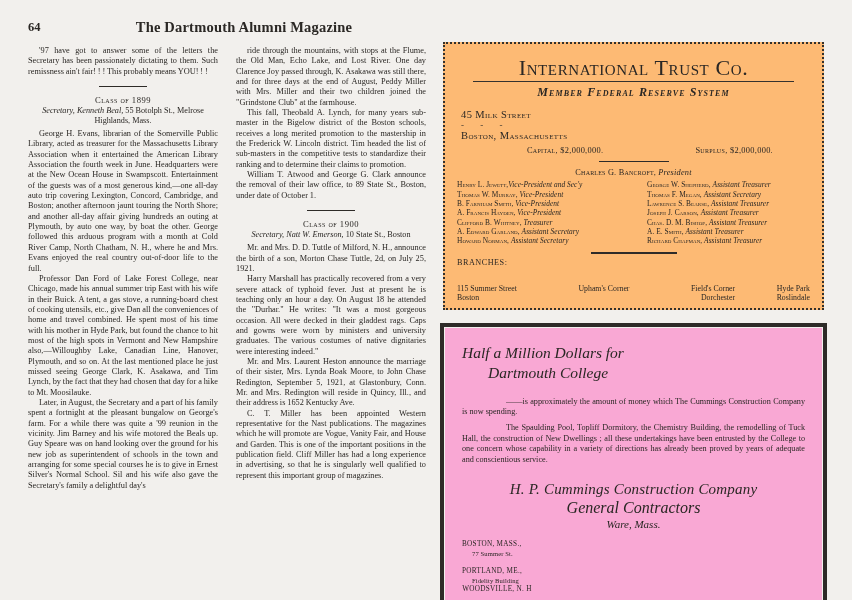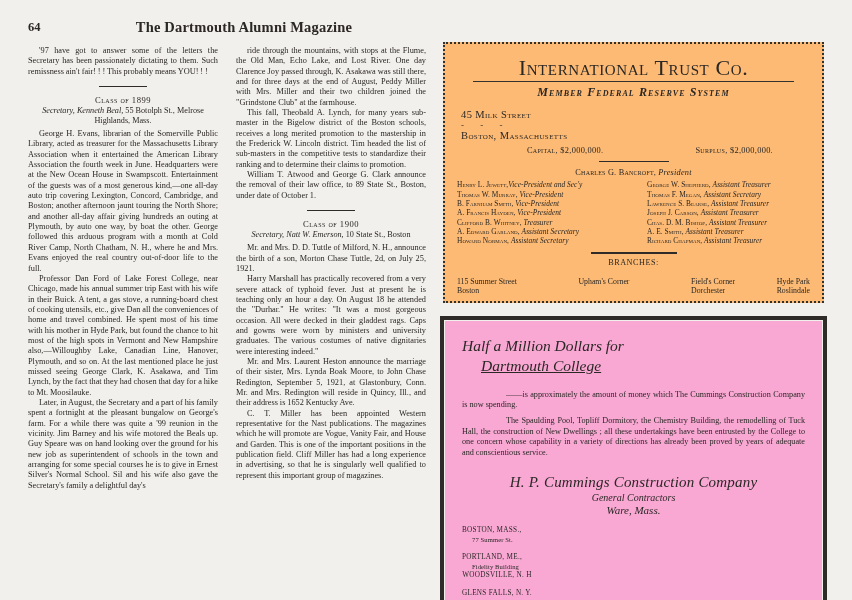--- a/index.html
+++ b/index.html
@@ -81,48 +81,48 @@
   .trust-cap .sp{width:26px;}
   .short-rule{width:70px;height:1.4px;background:#2e2b28;margin:0 auto 6px auto;}
   .pres{text-align:center;font-size:8.3px;letter-spacing:.2px;margin-bottom:3px;}
   .pres i{font-style:italic;}
   .officers{display:flex;gap:27px;}
   .ocol{flex:1;}
   .ocol div{font-size:7.4px;line-height:9.3px;white-space:nowrap;letter-spacing:.05px;}
   .ocol i{font-style:italic;}
   .sc{font-variant:small-caps;}
   .br-rule{width:86px;height:1.3px;background:#2e2b28;margin:7px auto 4px auto;}
-  .branches-title{text-align:center;font-size:8.2px;letter-spacing:.5px;margin-bottom:10px;}
+  .branches-title{text-align:left;font-size:8.2px;letter-spacing:.5px;margin-bottom:17px;}
   .branches{display:flex;justify-content:space-between;font-size:7.8px;line-height:9px;}
   .branches .b{text-align:left;}
-  .branches .b.ctr{text-align:left;margin-left:20px;}
+  .branches .b.ctr{text-align:right;margin-left:20px;}
   .branches .b.rt{text-align:right;}
 
   
   .ad-cummings{
     position:relative;margin-top:16px;
     border:1px solid #2e2b28;
     box-shadow:0 0 0 1px #f2f0ed inset, 0 0 0 3px #2e2b28;
     background:#f9a8d4;
     padding:16px 18px 12px 18px;
   }
   .cum-head{
     font-family:"Liberation Serif",serif;font-style:italic;
     font-size:15.5px;line-height:20px;margin:0 0 14px 0;
   }
-  .cum-head .l2{display:block;margin-left:19px;text-decoration:underline;}
+  .cum-head .l2{display:block;margin-left:26px;}
   .cum-body p{
     font-size:8.2px;line-height:10.6px;margin:0 0 5px 0;text-align:justify;
     text-indent:44px;
   }
   .cum-name{
     text-align:center;font-style:italic;font-size:15px;margin:16px 0 1px 0;
     letter-spacing:.2px;
   }
-  .cum-sub{text-align:center;font-style:italic;font-size:10px;margin:0 0 1px 0;}
+  .cum-sub{text-align:center;font-style:italic;font-size:16px;margin:0 0 1px 0;}
   .cum-sub2{text-align:center;font-style:italic;font-size:11px;margin:0 0 10px 0;}
   .cum-offices{display:flex;justify-content:space-between;align-items:flex-start;flex-direction:column;}
   .off-blk{font-size:7.2px;line-height:9px;letter-spacing:.3px;}
   .off-blk .city{font-variant:small-caps;}
   .off-blk .sub{display:block;padding-left:10px;font-size:6.6px;letter-spacing:.1px;}
   .off-right{text-align:center;}
   .off-right .sub{padding-left:0;}
   .sp10{height:9px;}
 </style>
 </head>

